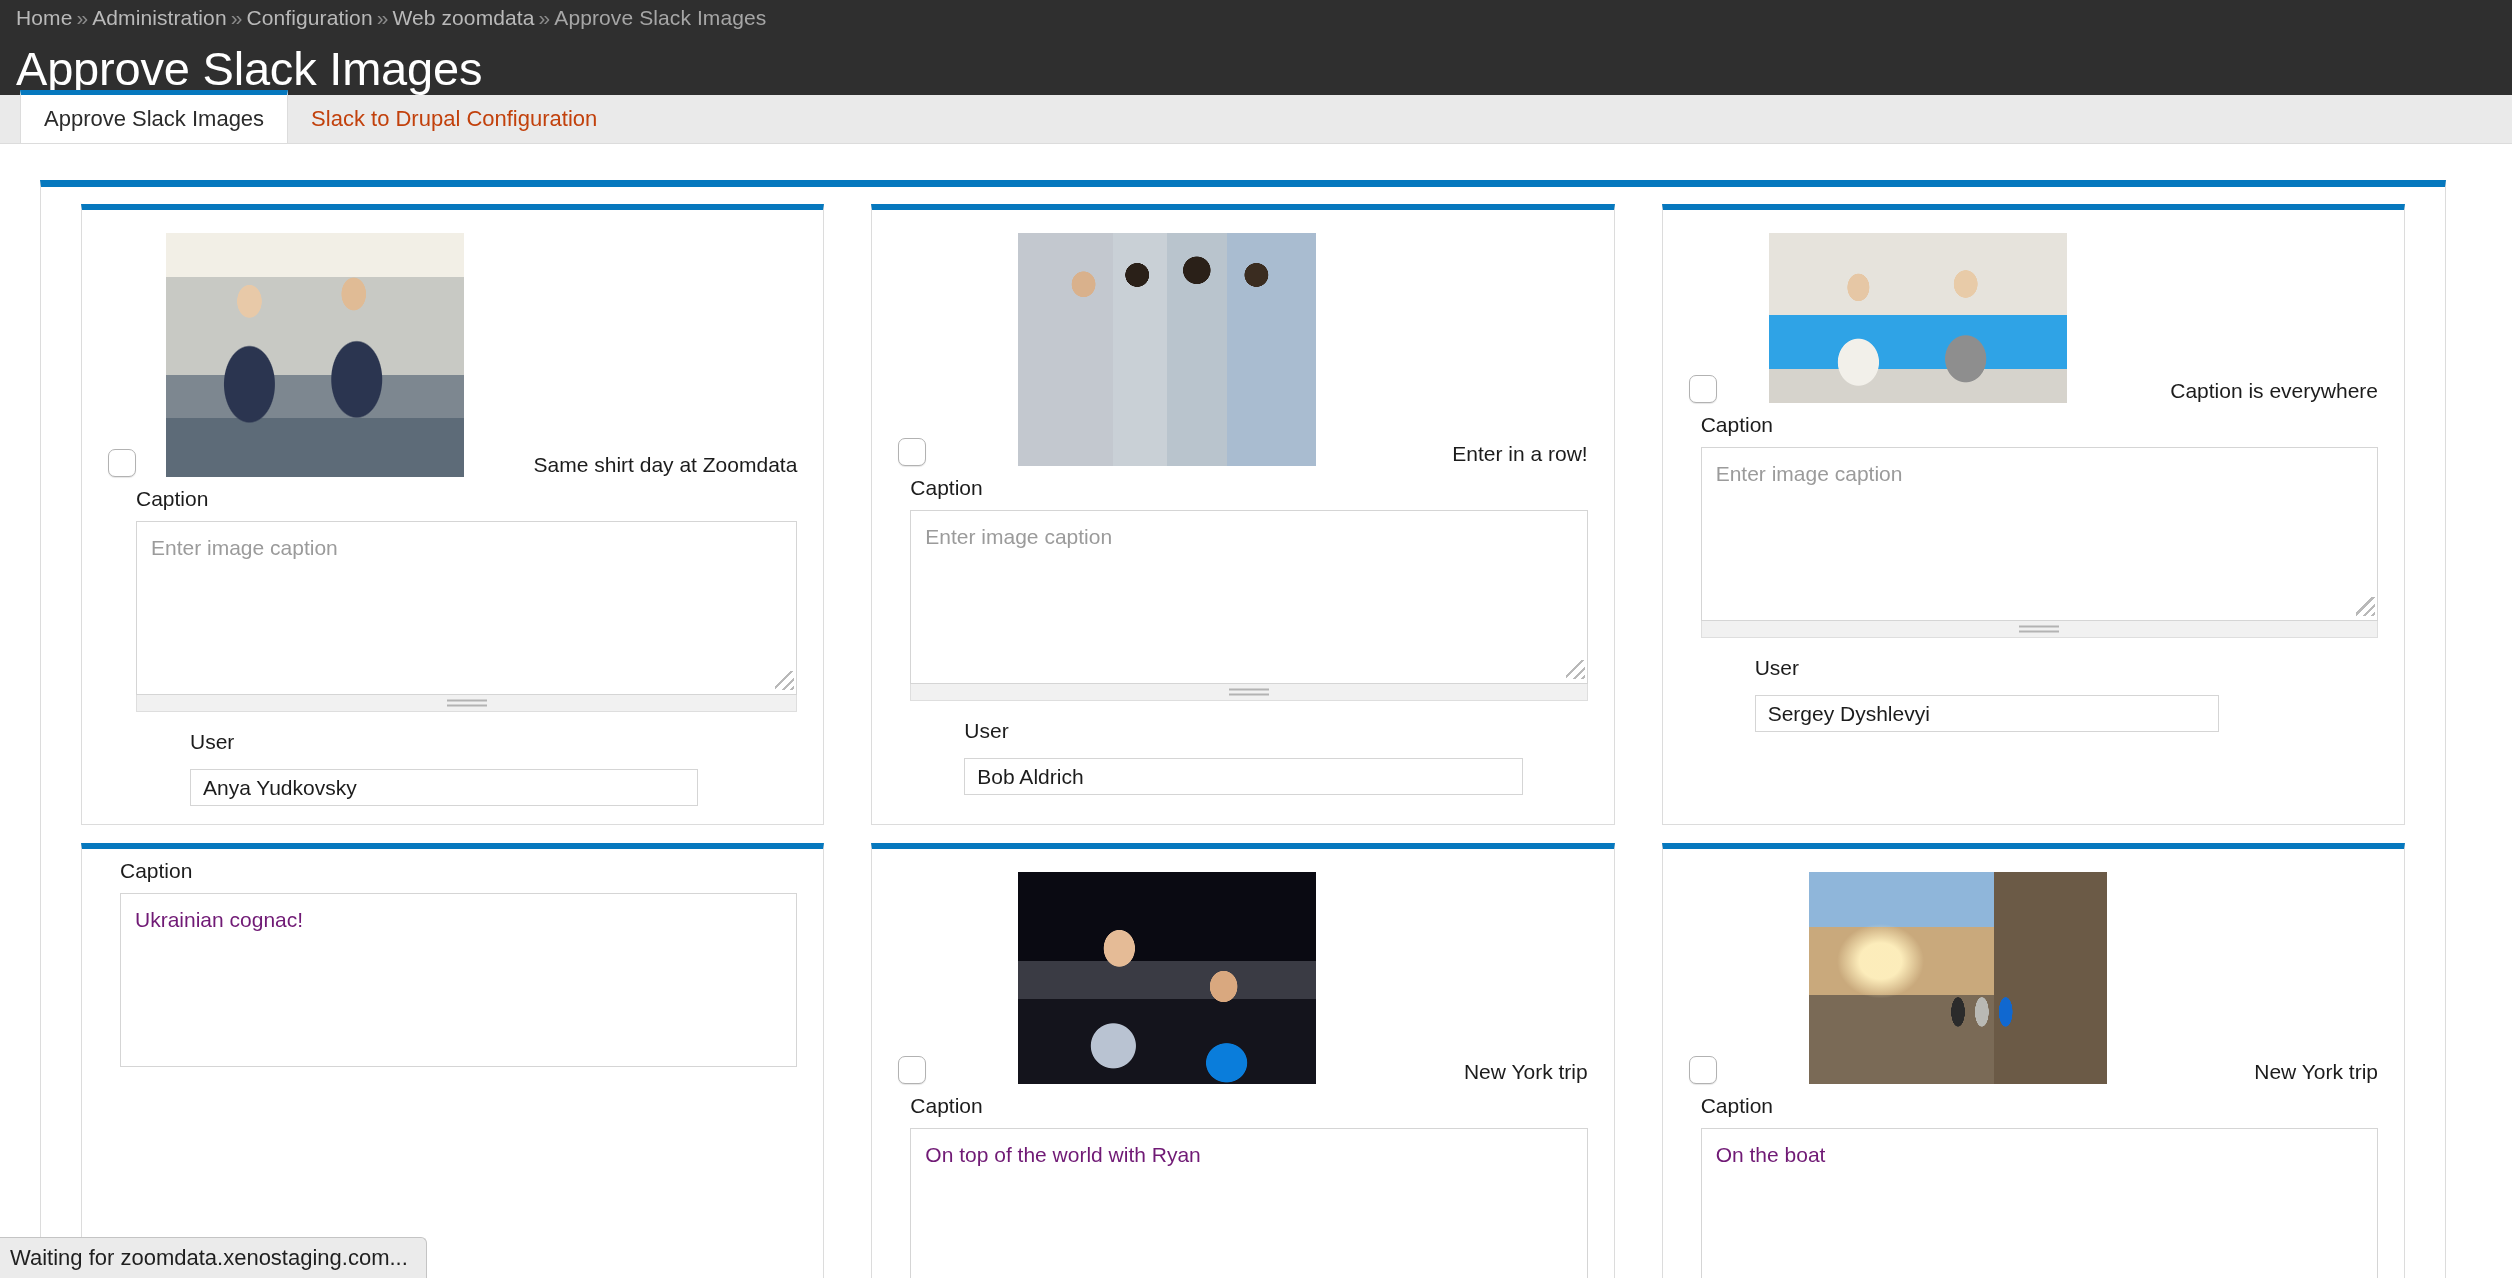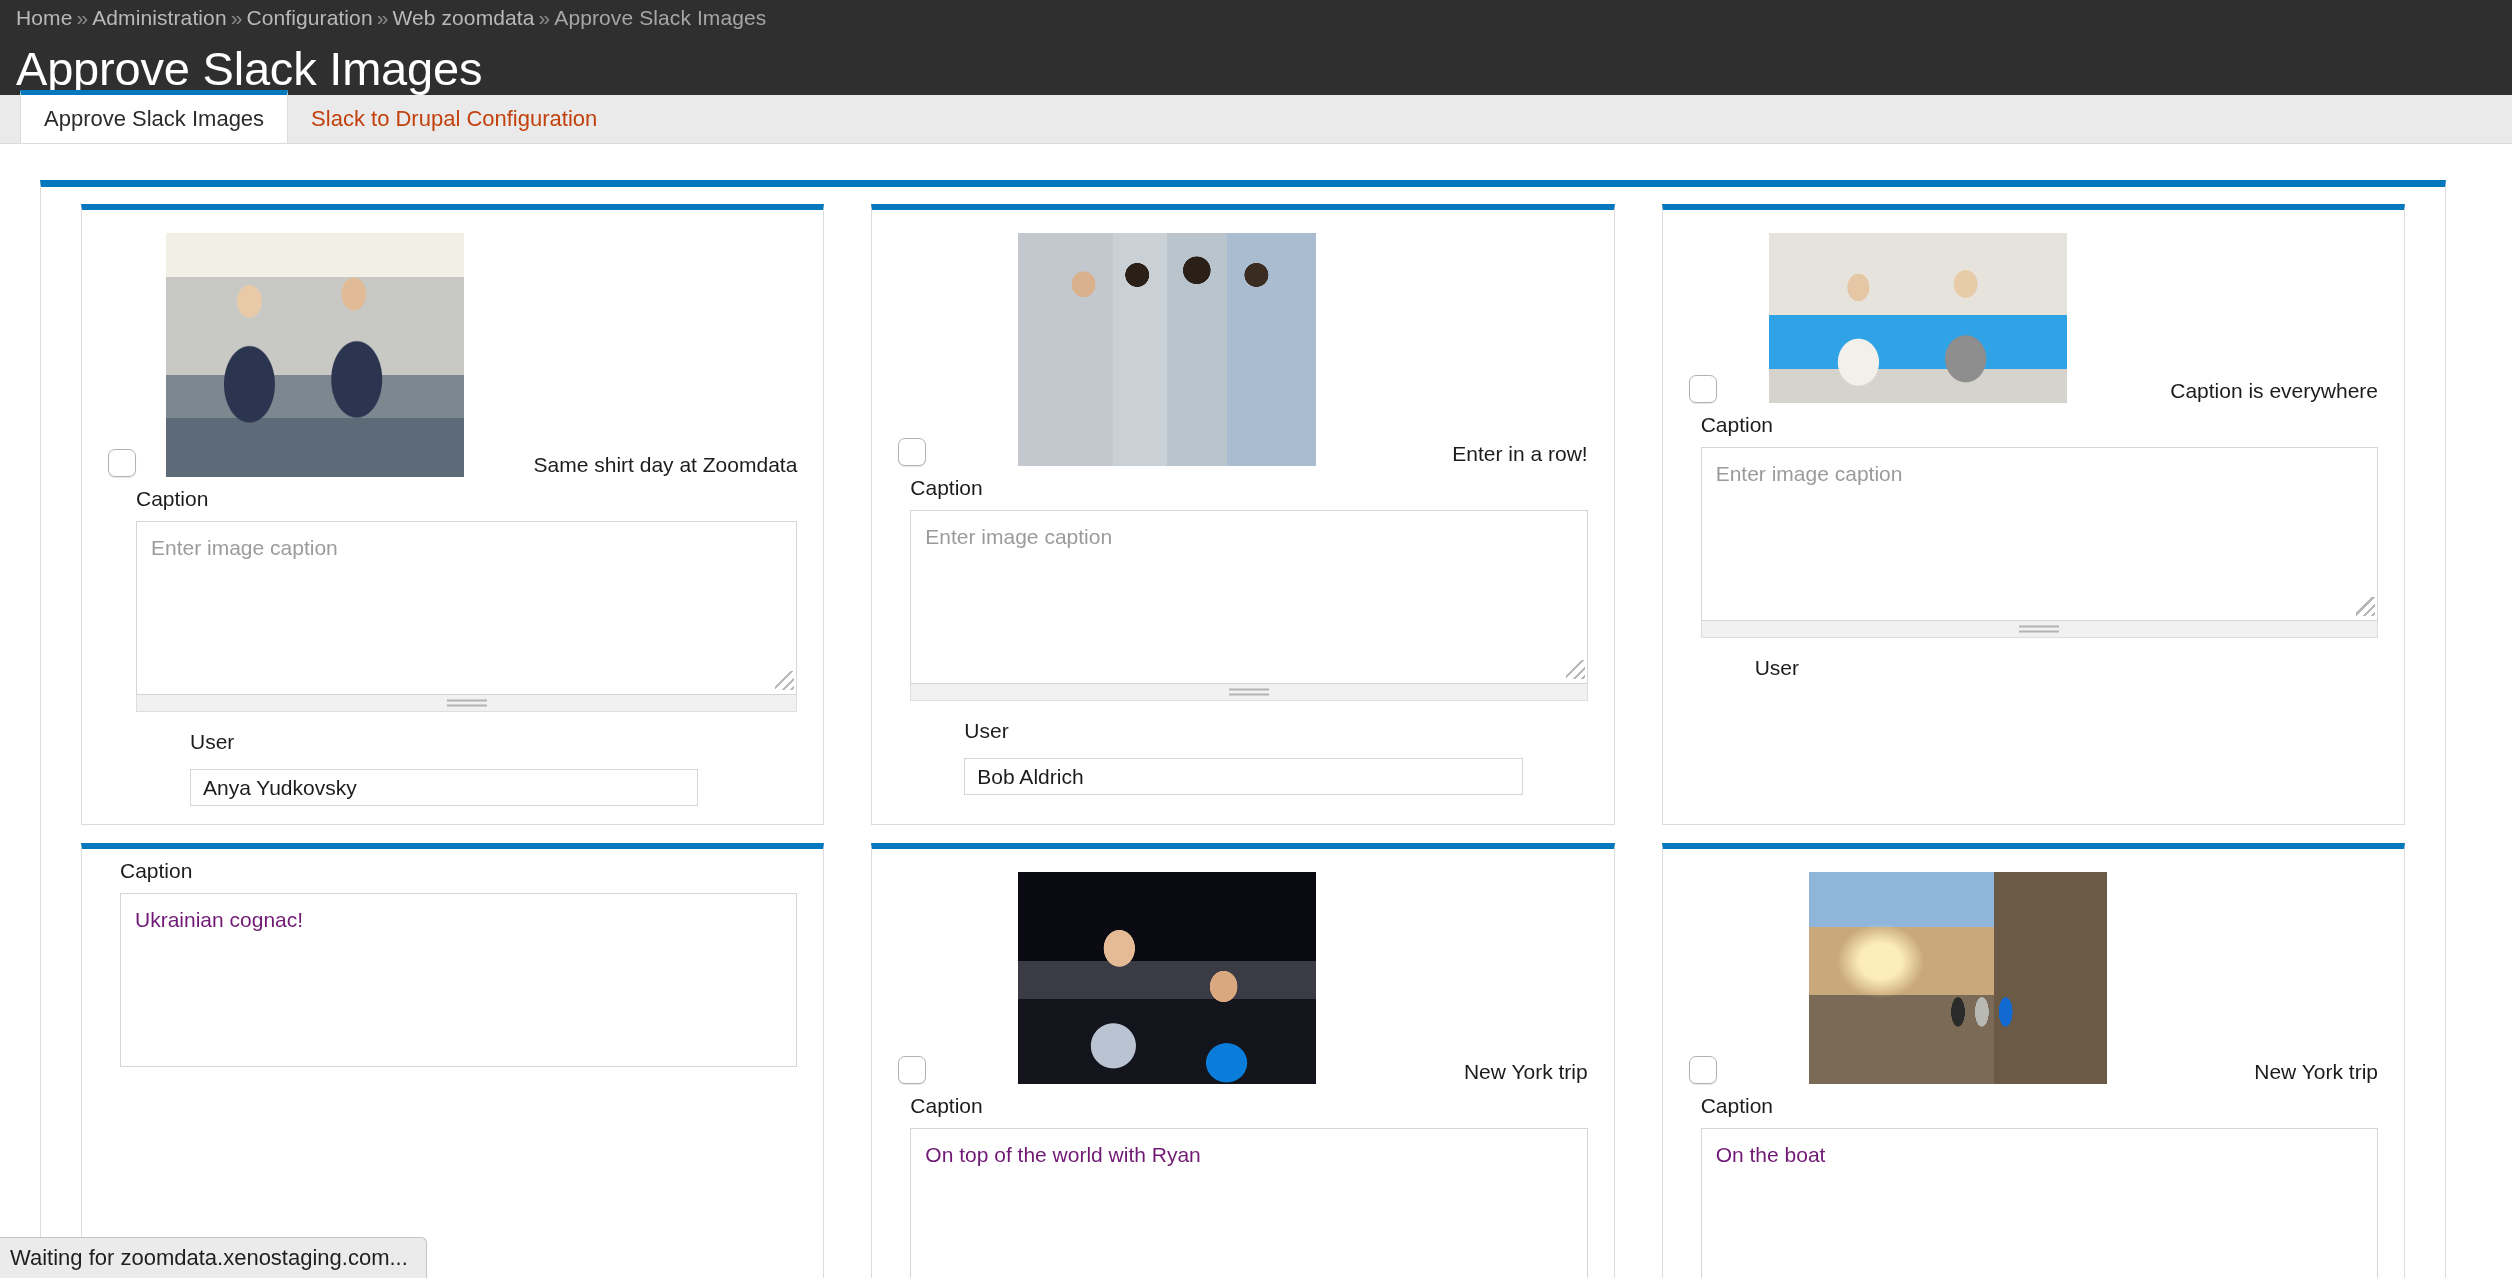--- a/index.html
+++ b/index.html
@@ -326,20 +326,21 @@
           <span class="field-label lbl-caption">Caption</span>
           <div class="ta-wrap">
             <textarea class="caption-box" rows="5" style="height: 174px;" placeholder="Enter image caption"></textarea>
             <div class="ta-grip"></div>
             <div class="ta-scroll">
                 <div class="thumbbar"></div>
               </div>
           </div>
           <div style="padding-left:54px;">
             <span class="field-label lbl-user">User</span>
+            <input class="user-box" type="text" style="width: 464px;" value="Sergey Dyshlevyi">
           </div>
         </div>
       </div>
 
     </div>
 
     <div class="card-row" style="padding-top:18px;">
 
       <div class="card noborder-bottom">
         <div style="padding:0 26px 0 38px;">

